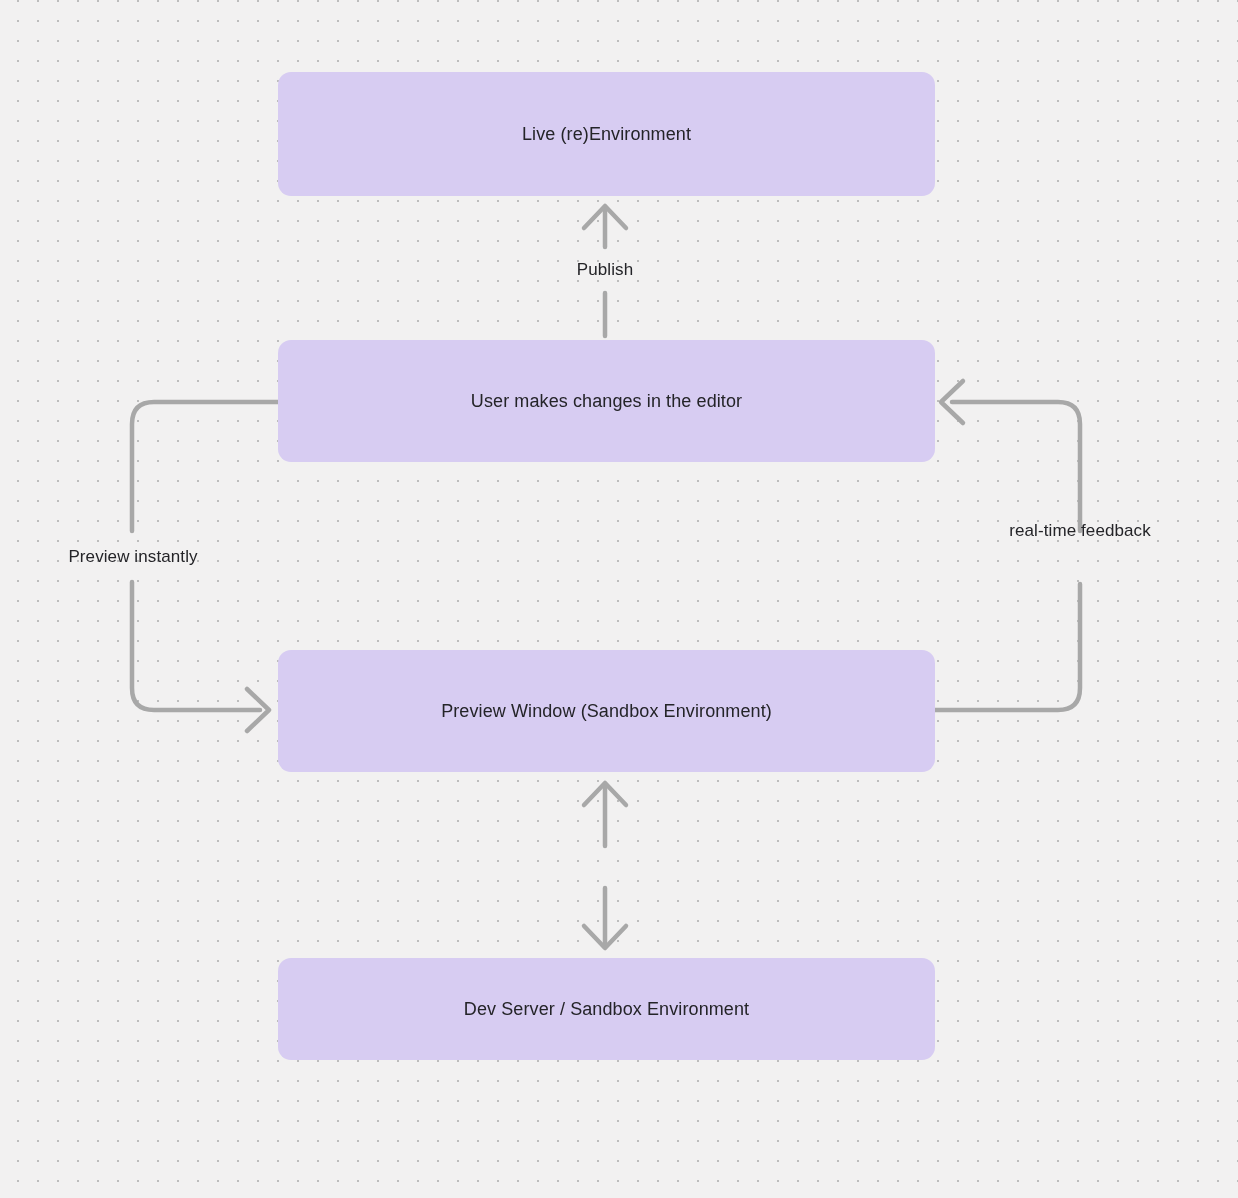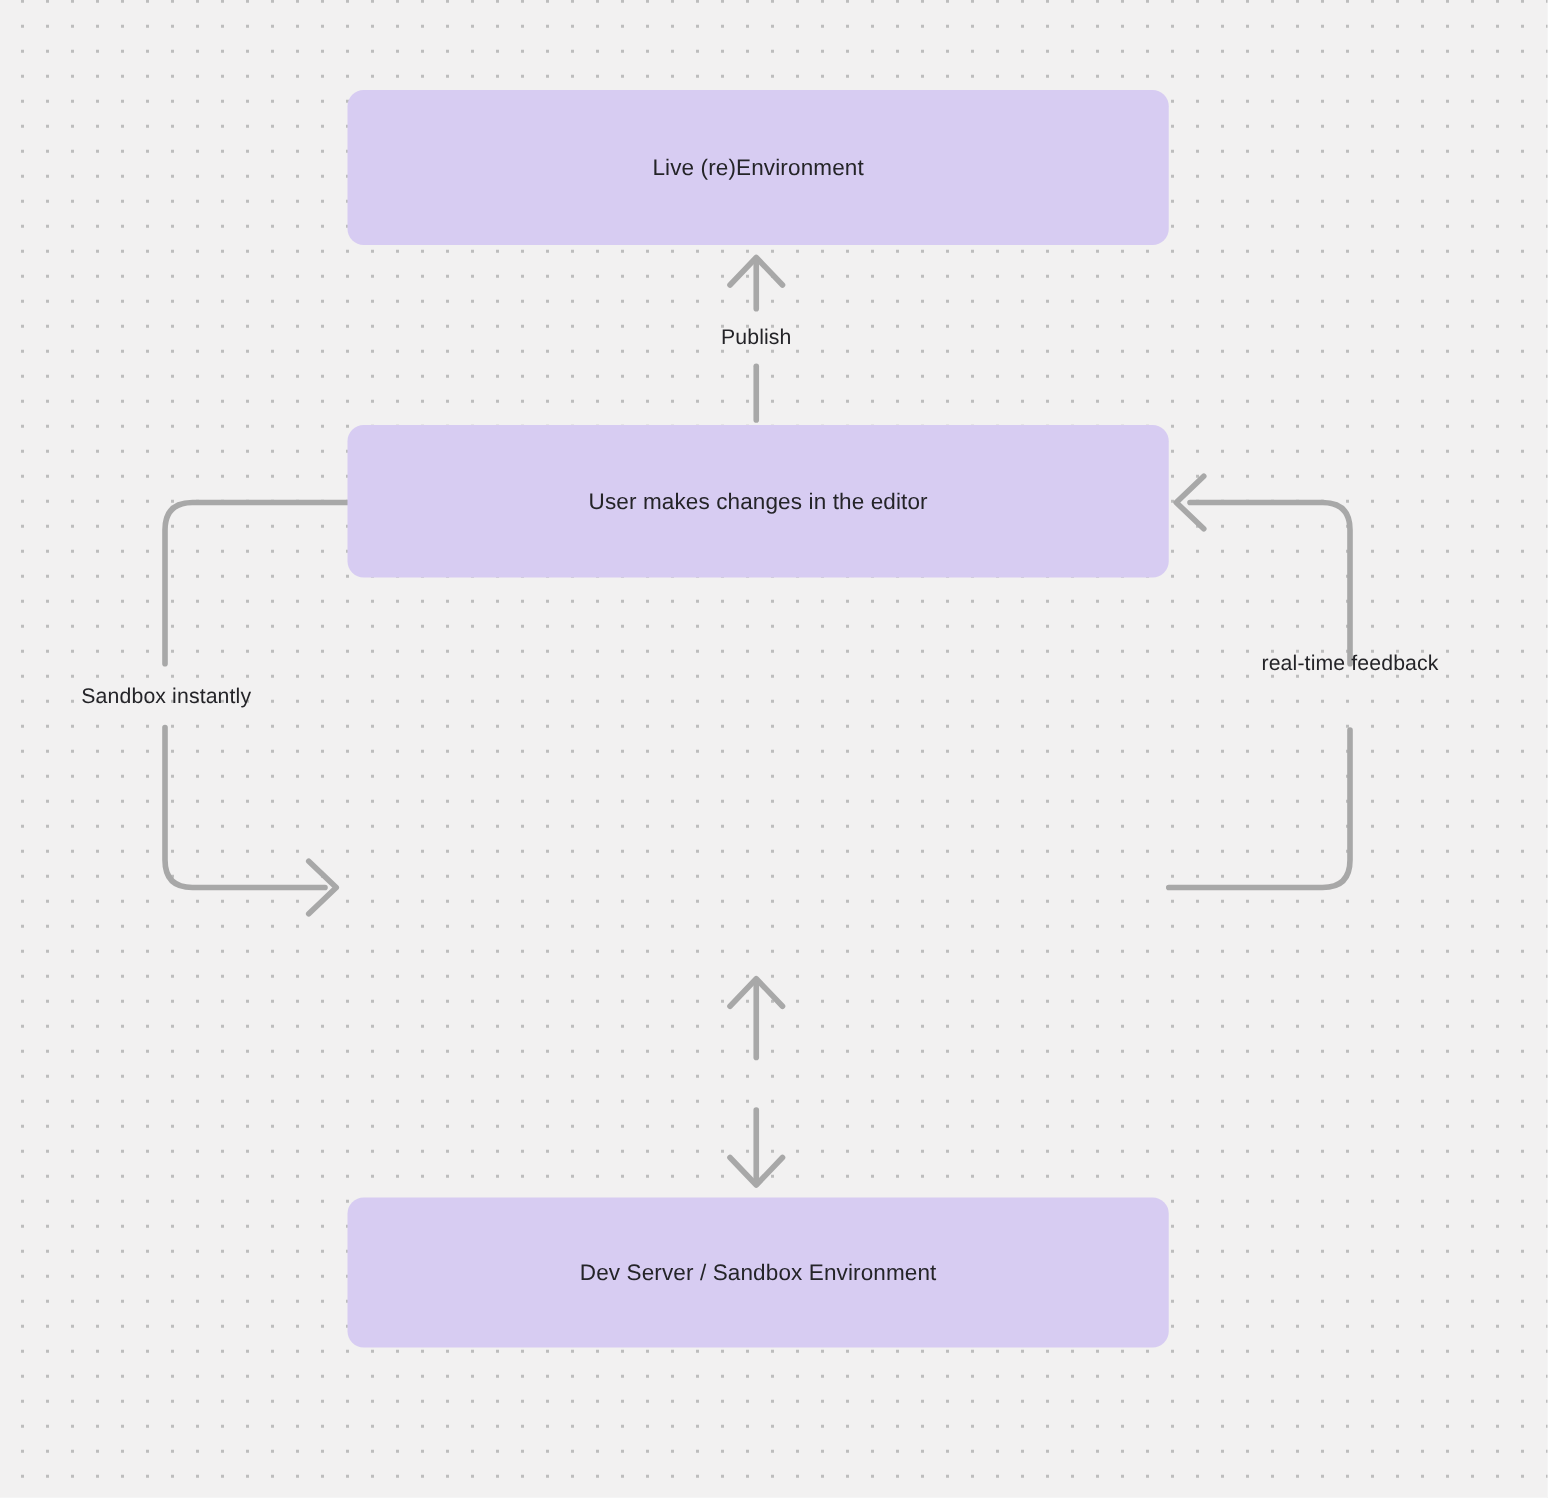--- a/index.html
+++ b/index.html
@@ -45,21 +45,21 @@
     display: flex;
     align-items: center;
     justify-content: center;
     color: var(--text);
     font-size: 18px;
     letter-spacing: 0.1px;
   }
   .node-live     { top: 72px;  height: 124px; }
   .node-editor   { top: 340px; height: 122px; }
   .node-preview  { top: 650px; height: 122px; }
-  .node-dev      { top: 958px; height: 120px; }
+  .node-dev      { top: 958px; height: 102px; }
   .edge-label {
     position: absolute;
     transform: translate(-50%, -50%);
     white-space: nowrap;
     color: var(--text);
     font-size: 17px;
     letter-spacing: 0.1px;
   }
   .label-publish  { left: 605px;  top: 270px; }
   .label-updates  { left: 133px;  top: 557px; }
@@ -100,25 +100,28 @@
   </svg>
 
   <div class="node node-live">
     <span>Live (re)Environment</span>
   </div>
 
   <div class="node node-editor">
     <span>User makes changes in the editor</span>
   </div>
 
+  <div class="node node-preview">
+    <span>Preview Window (Sandbox Environment)</span>
+  </div>
 
   <div class="node node-dev">
     <span>Dev Server / Sandbox Environment</span>
   </div>
 
   <div class="edge-label label-publish">Publish</div>
 
-  <div class="edge-label label-updates">Sandbox instantly</div>
+  <div class="edge-label label-updates">Preview instantly</div>
 
   <div class="edge-label label-realtime">real-time feedback</div>
 
 
 </div>
 
 </body></html>

